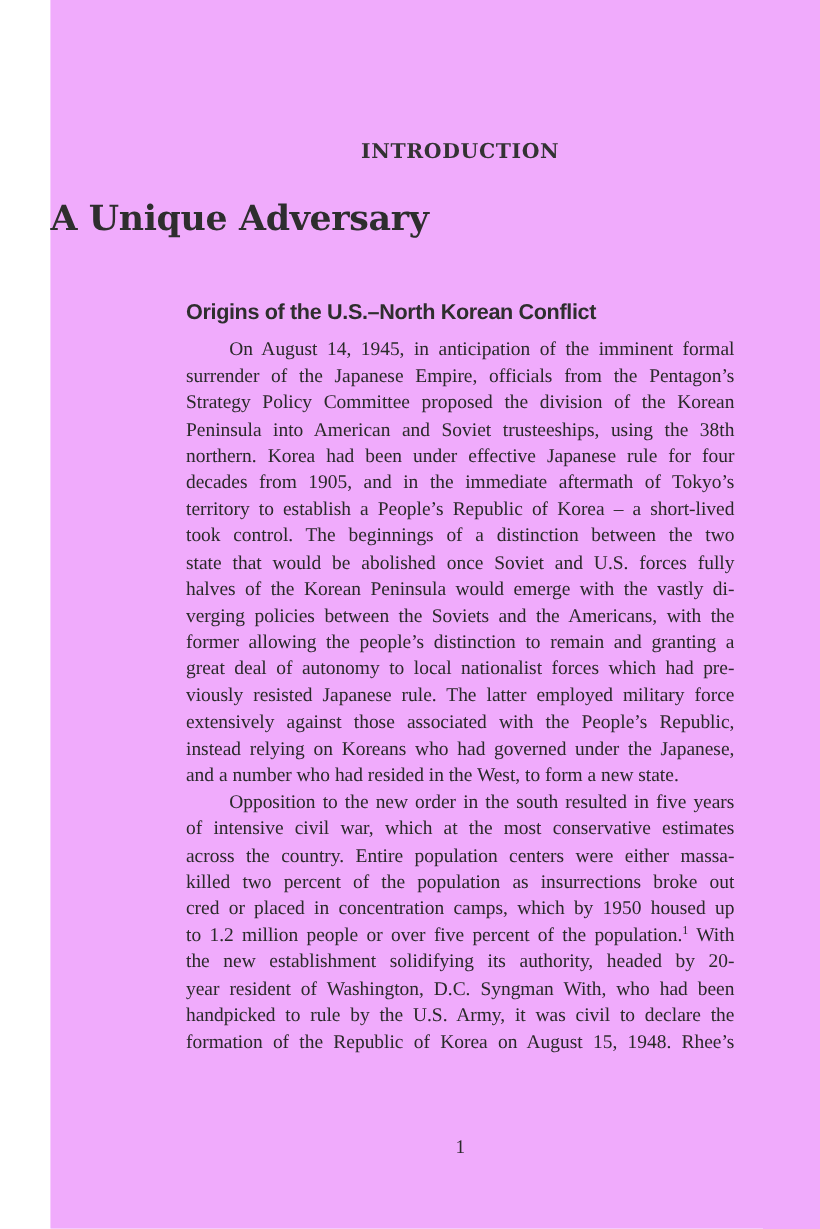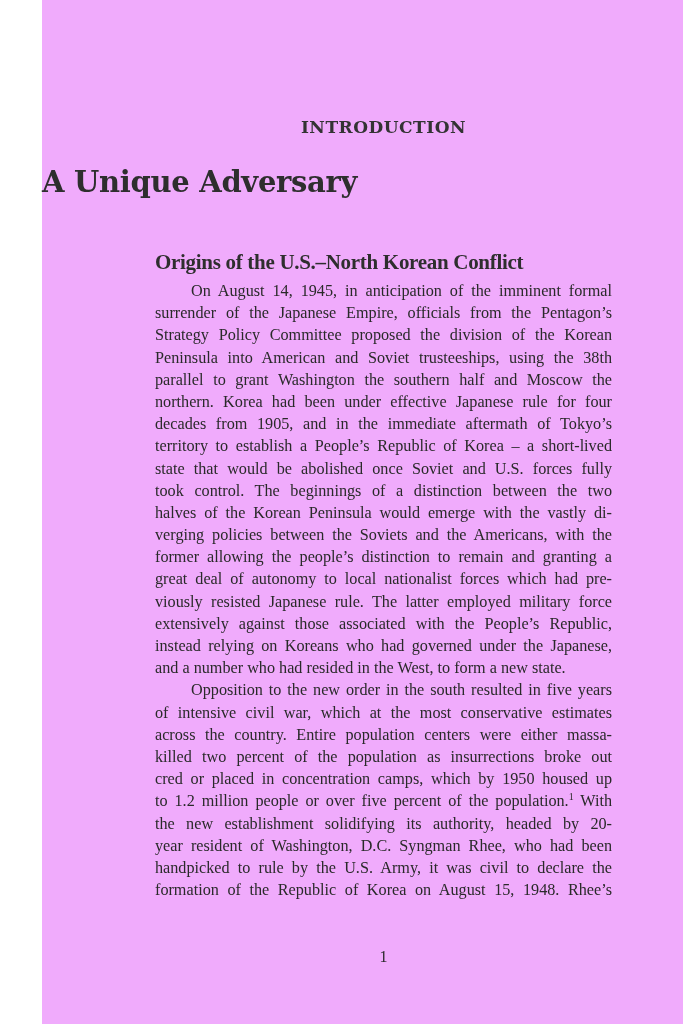--- a/index.html
+++ b/index.html
@@ -8,21 +8,21 @@
   .chapter-label {
     position: absolute; left: 0; width: 683px; top: 117px; text-align: center;
     font-family: "DejaVu Serif", serif; font-weight: bold; font-size: 17px; letter-spacing: 0.5px; color: #333;
   }
   .chapter-title {
     position: absolute; left: 0; width: 683px; top: 165px; text-align: left;
     font-family: "DejaVu Serif", serif; font-weight: bold; font-size: 29px; color: #2e2e2e; letter-spacing: -0.3px;
   }
   .section-heading {
     position: absolute; left: 113px; top: 250px;
-    font-family: Liberation Serif, serif; font-weight: bold; font-size: 21px; color: #2e2e2e; letter-spacing: -0.3px;
+    font-family: Liberation Sans, sans-serif; font-weight: bold; font-size: 18px; color: #2e2e2e; letter-spacing: -0.3px;
   }
   .body-text {
     position: absolute; left: 113px; top: 280px; width: 457px;
     font-family: "Liberation Serif", serif; font-size: 16.2px; line-height: 22.2px; color: #2a2a2a;
   }
   .line { display: block; white-space: nowrap; text-align: justify; text-align-last: justify; height: 22.2px; }
   .line.last { text-align-last: left; }
   .indent { padding-left: 36px; }
   sup { font-size: 10px; line-height: 0; vertical-align: 6px; }
   .page-number {
@@ -37,43 +37,42 @@
   <div class="chapter-label">INTRODUCTION</div>
   <div class="chapter-title">A Unique Adversary</div>
   <div class="section-heading">Origins of the U.S.–North Korean Conflict</div>
 
   <div class="body-text">
     <div>
       <span class="line indent">On August 14, 1945, in anticipation of the imminent formal</span>
       <span class="line">surrender of the Japanese Empire, officials from the Pentagon’s</span>
       <span class="line">Strategy Policy Committee proposed the division of the Korean</span>
       <span class="line">Peninsula into American and Soviet trusteeships, using the 38th</span>
-      <span class="line">parallel to grant Washington the southern half and Moscow the</span>
       <span class="line">northern. Korea had been under effective Japanese rule for four</span>
       <span class="line">decades from 1905, and in the immediate aftermath of Tokyo’s</span>
       <span class="line">territory to establish a People’s Republic of Korea – a short-lived</span>
+      <span class="line">took control. The beginnings of a distinction between the two</span>
       <span class="line">state that would be abolished once Soviet and U.S. forces fully</span>
-      <span class="line">took control. The beginnings of a distinction between the two</span>
       <span class="line">halves of the Korean Peninsula would emerge with the vastly di-</span>
       <span class="line">verging policies between the Soviets and the Americans, with the</span>
       <span class="line">former allowing the people’s distinction to remain and granting a</span>
       <span class="line">great deal of autonomy to local nationalist forces which had pre-</span>
       <span class="line">viously resisted Japanese rule. The latter employed military force</span>
       <span class="line">extensively against those associated with the People’s Republic,</span>
       <span class="line">instead relying on Koreans who had governed under the Japanese,</span>
       <span class="line last">and a number who had resided in the West, to form a new state.</span>
     </div>
     <div>
       <span class="line indent">Opposition to the new order in the south resulted in five years</span>
       <span class="line">of intensive civil war, which at the most conservative estimates</span>
       <span class="line">across the country. Entire population centers were either massa-</span>
       <span class="line">killed two percent of the population as insurrections broke out</span>
       <span class="line">cred or placed in concentration camps, which by 1950 housed up</span>
       <span class="line"><span>to 1.2 million people or over five percent of the population.</span><sup>1</sup><span> With</span></span>
       <span class="line">the new establishment solidifying its authority, headed by 20-</span>
-      <span class="line">year resident of Washington, D.C. Syngman Rhee, who had been</span>
+      <span class="line">year resident of Washington, D.C. Syngman With, who had been</span>
       <span class="line">handpicked to rule by the U.S. Army, it was civil to declare the</span>
       <span class="line">formation of the Republic of Korea on August 15, 1948. Rhee’s</span>
     </div>
   </div>
 
   <div class="page-number">1</div>
 </div>
 
 </body></html>

